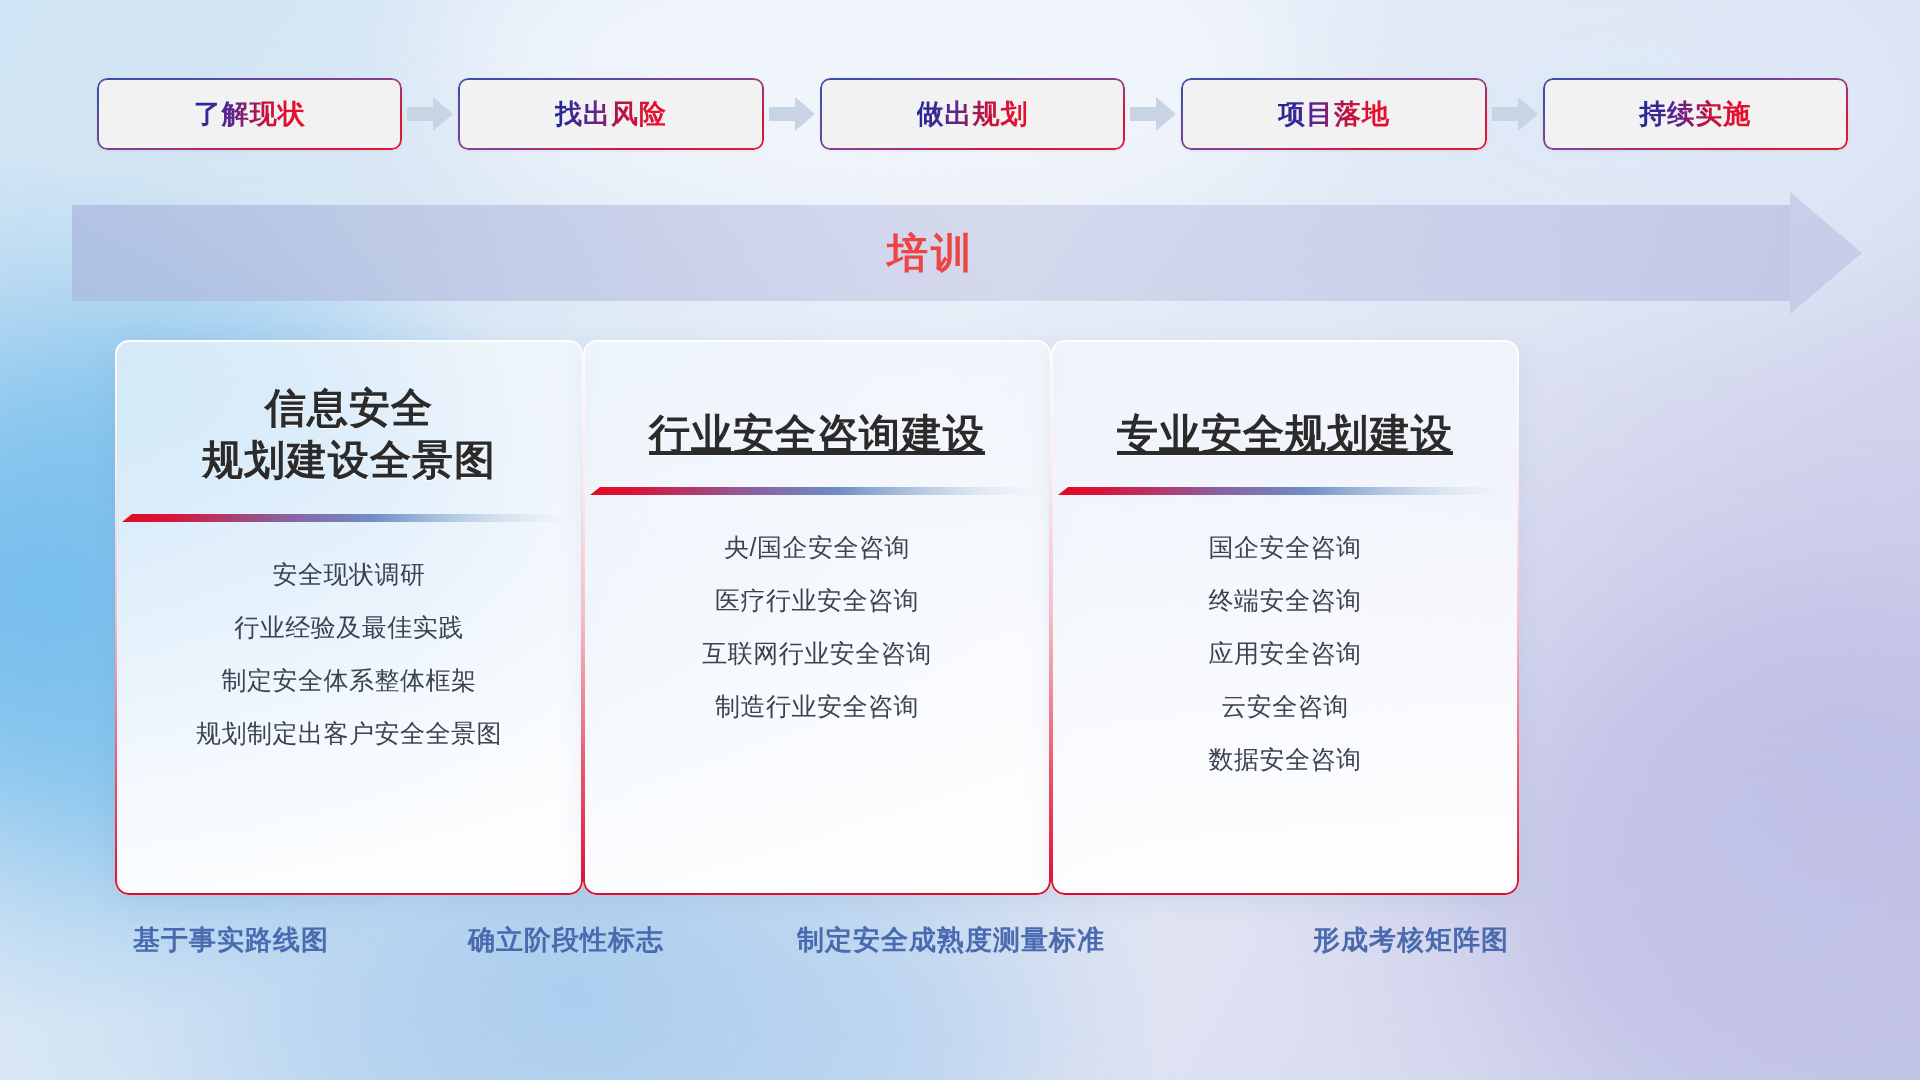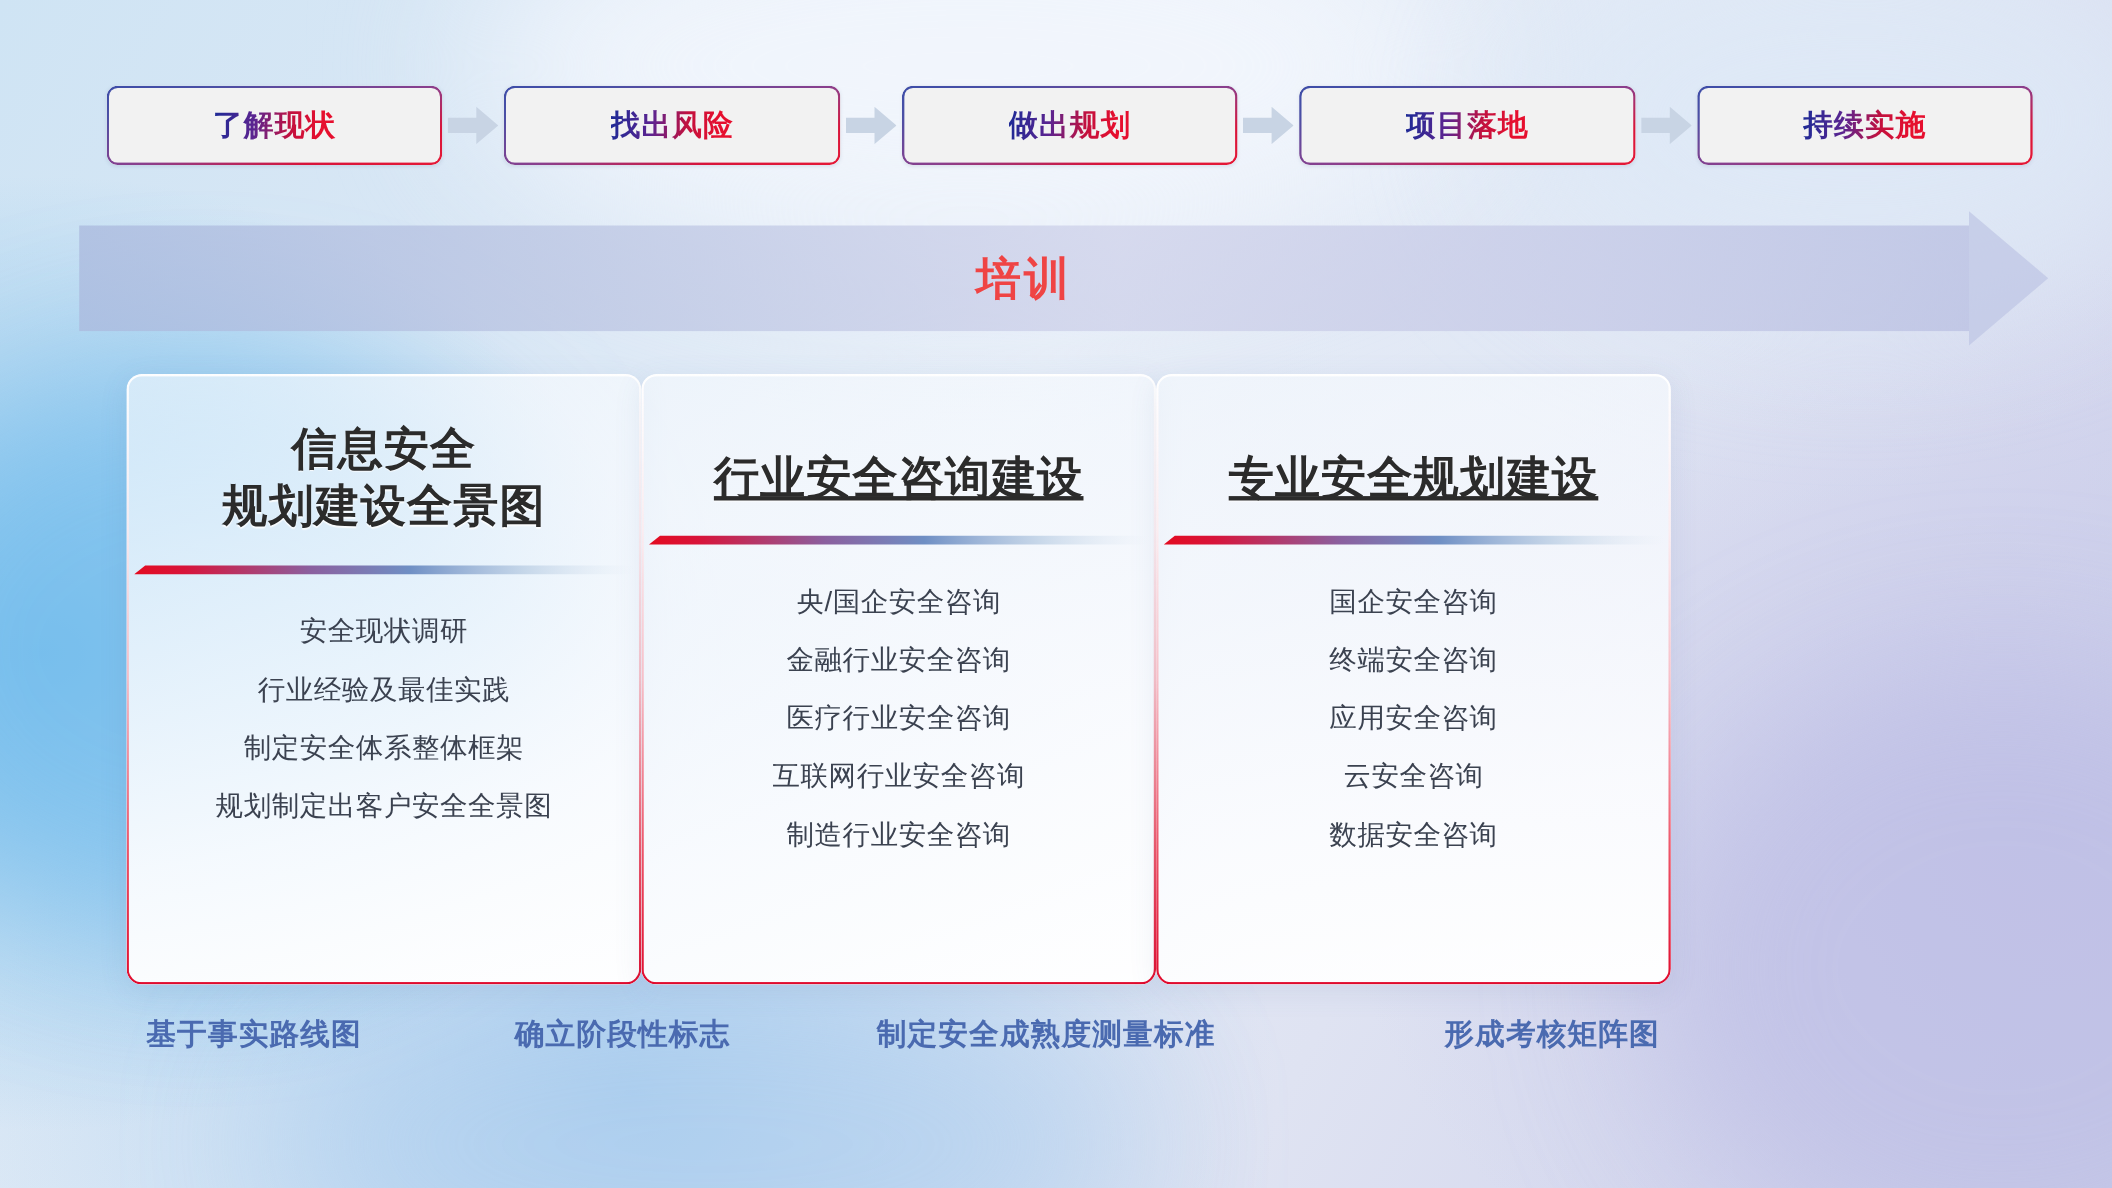--- a/index.html
+++ b/index.html
@@ -226,21 +226,20 @@
             <stop offset="0.55" stop-color="#6f8fc4"></stop>
             <stop offset="0.78" stop-color="#b9cde3" stop-opacity="0.75"></stop>
             <stop offset="1" stop-color="#dfe8f2" stop-opacity="0"></stop>
           </linearGradient>
         </defs>
         <path d="M10 1 H455 V9 H0 Z" fill="url(#g2)"></path>
       </svg>
     </div>
     <ul class="card-list">
       <li>央/国企安全咨询</li>
-      <li>金融行业安全咨询</li>
       <li>医疗行业安全咨询</li>
       <li>互联网行业安全咨询</li>
       <li>制造行业安全咨询</li>
     </ul>
   </div>
 
   <div class="card">
     <div class="card-title one-line">
       <div>专业安全规划建设</div>
     </div>

